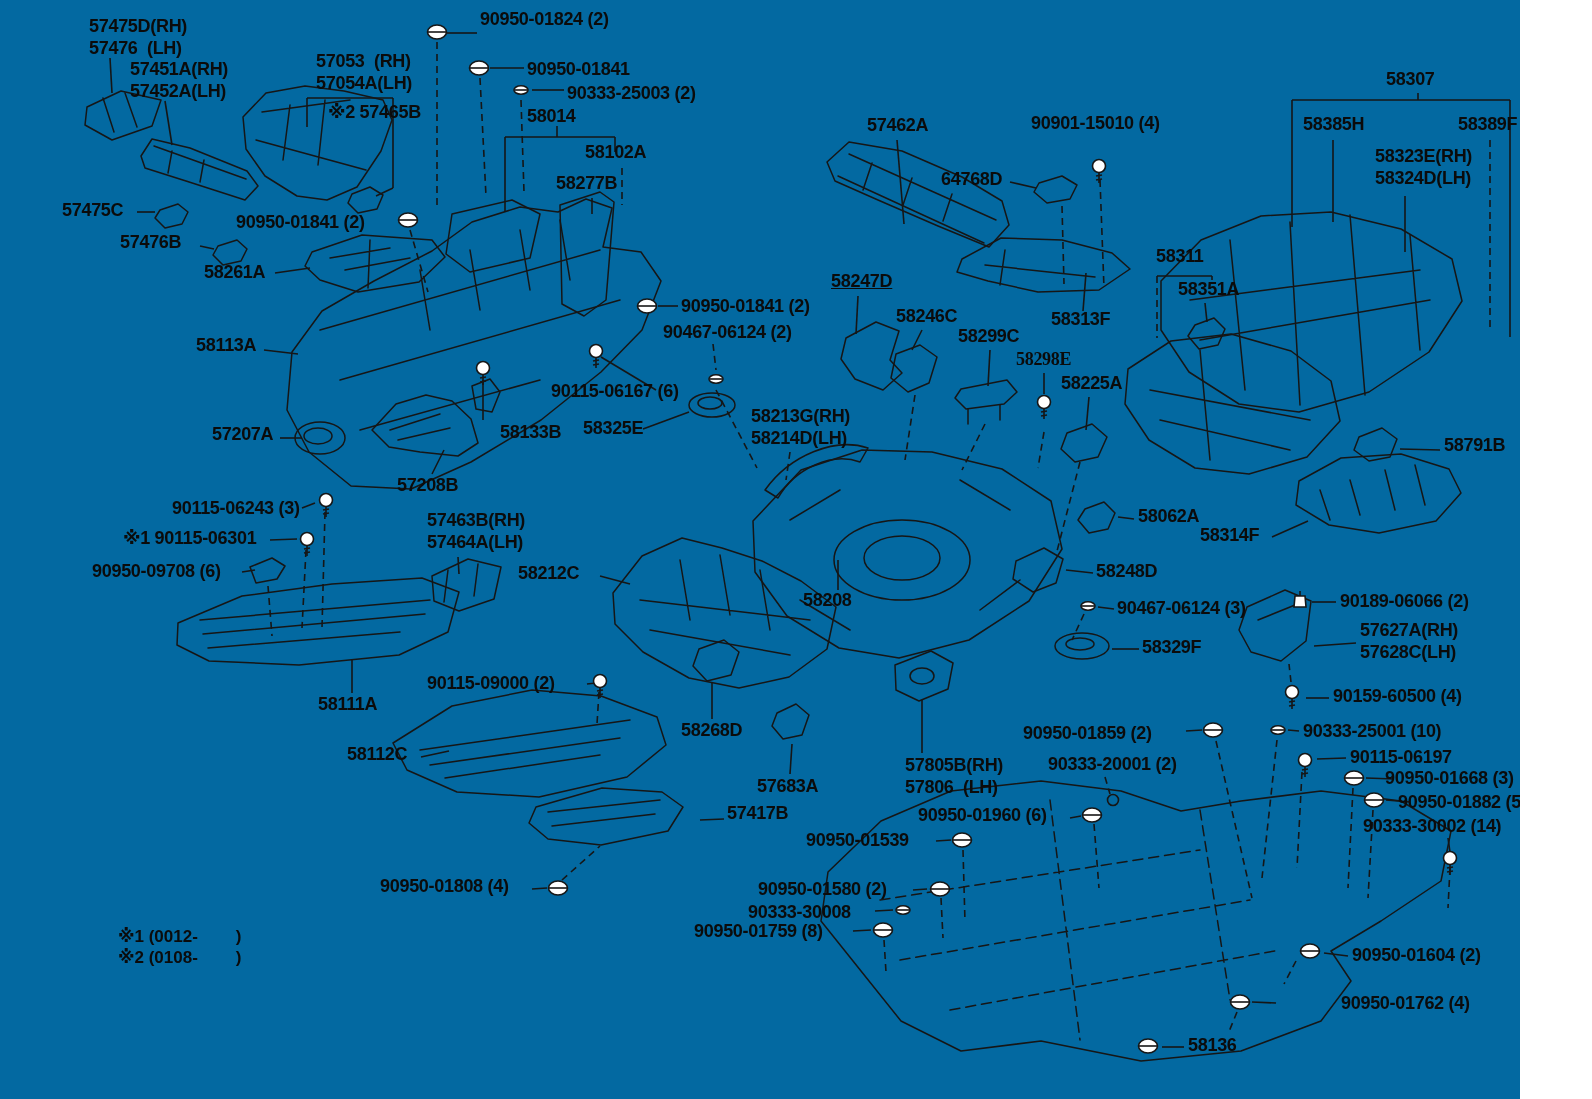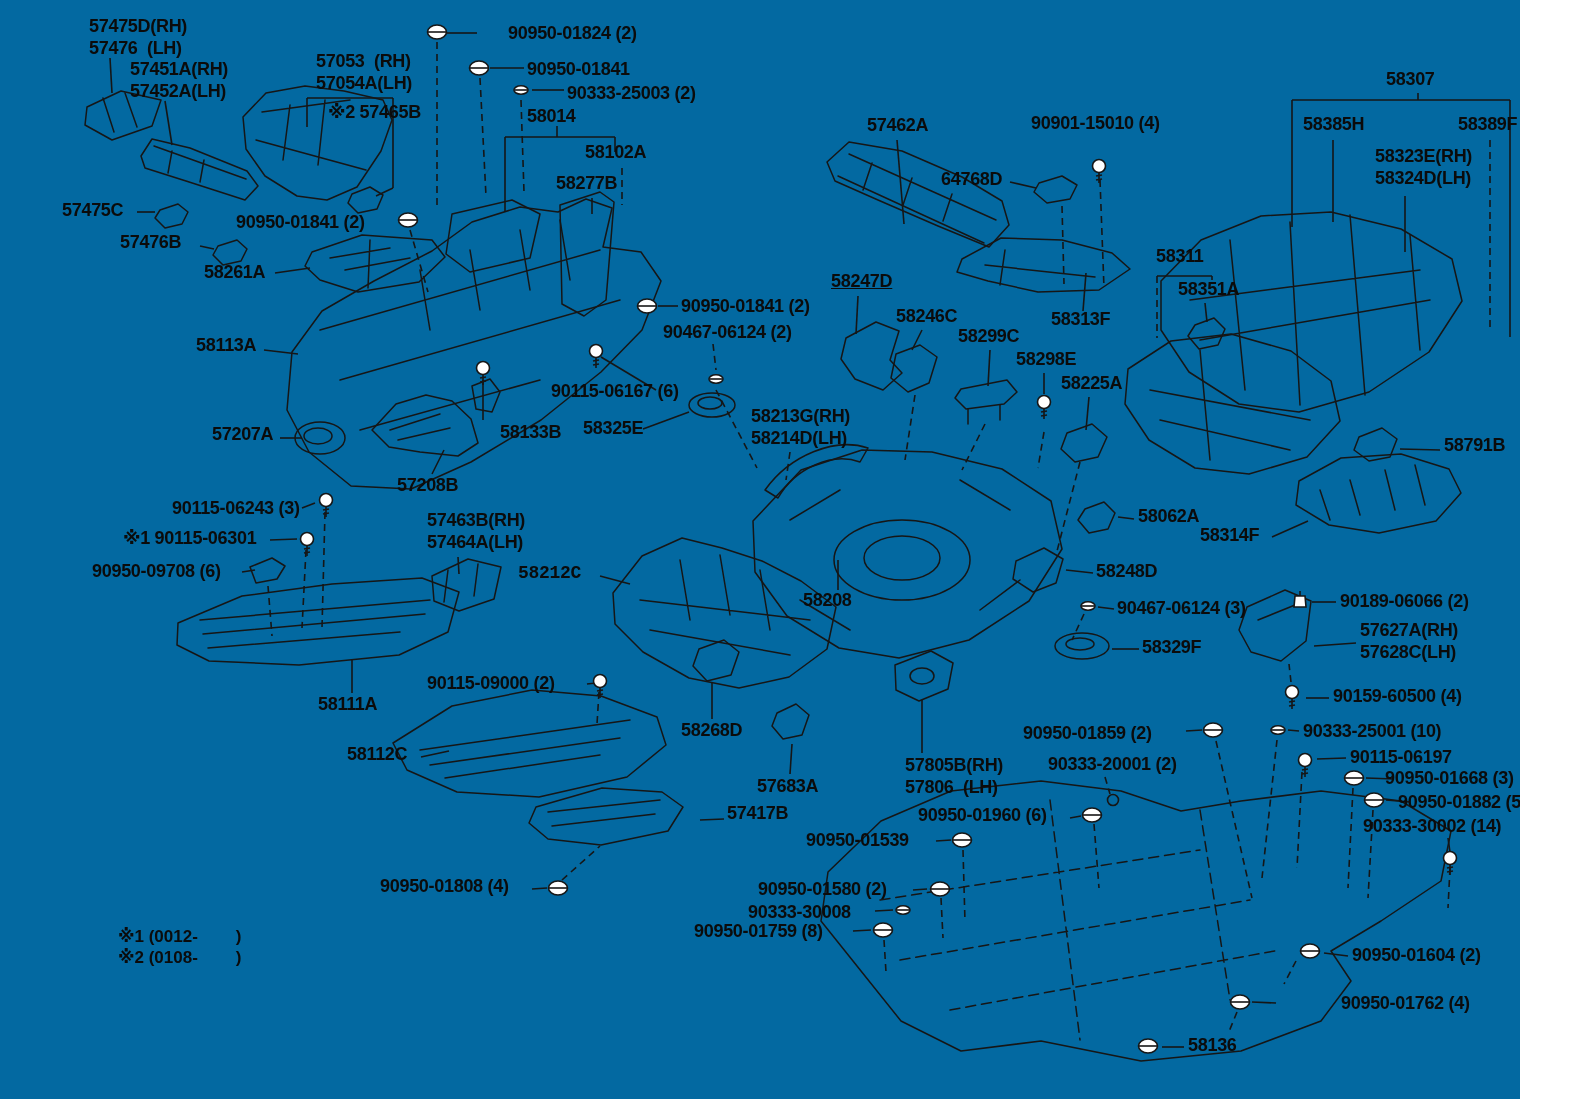--- a/index.html
+++ b/index.html
@@ -373,21 +373,21 @@
   </svg>
 
   <div id="labels-layer">
       <div class="plabel" style="left: 89px; top: 17px;">57475D(RH)</div>
       <div class="plabel" style="left: 89px; top: 39px;">57476  (LH)</div>
       <div class="plabel" style="left: 130px; top: 60px;">57451A(RH)</div>
       <div class="plabel" style="left: 130px; top: 82px;">57452A(LH)</div>
       <div class="plabel" style="left: 316px; top: 52px;">57053  (RH)</div>
       <div class="plabel" style="left: 316px; top: 74px;">57054A(LH)</div>
       <div class="plabel" style="left: 328px; top: 103px;">※2 57465B</div>
-      <div class="plabel" style="left: 480px; top: 24px; margin-left: 28px;">90950-01824 (2)</div>
+      <div class="plabel" style="left: 480px; top: 10px;">90950-01824 (2)</div>
       <div class="plabel" style="left: 527px; top: 60px;">90950-01841</div>
       <div class="plabel" style="left: 567px; top: 84px;">90333-25003 (2)</div>
       <div class="plabel" style="left: 527px; top: 107px;">58014</div>
       <div class="plabel" style="left: 585px; top: 143px;">58102A</div>
       <div class="plabel" style="left: 556px; top: 174px;">58277B</div>
       <div class="plabel" style="left: 62px; top: 201px;">57475C</div>
       <div class="plabel" style="left: 236px; top: 213px;">90950-01841 (2)</div>
       <div class="plabel" style="left: 120px; top: 233px;">57476B</div>
       <div class="plabel" style="left: 204px; top: 263px;">58261A</div>
       <div class="plabel" style="left: 196px; top: 336px;">58113A</div>
@@ -399,41 +399,41 @@
       <div class="plabel" style="left: 551px; top: 382px;">90115-06167 (6)</div>
       <div class="plabel" style="left: 583px; top: 419px;">58325E</div>
       <div class="plabel" style="left: 751px; top: 407px;">58213G(RH)</div>
       <div class="plabel" style="left: 751px; top: 429px;">58214D(LH)</div>
       <div class="plabel" style="left: 867px; top: 116px;">57462A</div>
       <div class="plabel" style="left: 1031px; top: 114px;">90901-15010 (4)</div>
       <div class="plabel" style="left: 941px; top: 170px;">64768D</div>
       <div class="plabel" style="left: 831px; top: 272px; text-decoration: underline;">58247D</div>
       <div class="plabel" style="left: 896px; top: 307px;">58246C</div>
       <div class="plabel" style="left: 958px; top: 327px;">58299C</div>
-      <div class="plabel" style="left: 1016px; top: 350px;">58298E</div>
+      <div class="plabel" style="left: 1016px; top: 350px; font-family: Liberation Serif, serif;">58298E</div>
       <div class="plabel" style="left: 1061px; top: 374px;">58225A</div>
       <div class="plabel" style="left: 1051px; top: 310px;">58313F</div>
       <div class="plabel" style="left: 1156px; top: 247px;">58311</div>
       <div class="plabel" style="left: 1178px; top: 280px;">58351A</div>
       <div class="plabel" style="left: 1386px; top: 70px;">58307</div>
       <div class="plabel" style="left: 1303px; top: 115px;">58385H</div>
       <div class="plabel" style="left: 1458px; top: 115px;">58389F</div>
       <div class="plabel" style="left: 1375px; top: 147px;">58323E(RH)</div>
       <div class="plabel" style="left: 1375px; top: 169px;">58324D(LH)</div>
       <div class="plabel" style="left: 1444px; top: 436px;">58791B</div>
       <div class="plabel" style="left: 1138px; top: 507px;">58062A</div>
       <div class="plabel" style="left: 1200px; top: 526px;">58314F</div>
       <div class="plabel" style="left: 1096px; top: 562px;">58248D</div>
       <div class="plabel" style="left: 1117px; top: 599px;">90467-06124 (3)</div>
       <div class="plabel" style="left: 1142px; top: 638px;">58329F</div>
       <div class="plabel" style="left: 1340px; top: 592px;">90189-06066 (2)</div>
       <div class="plabel" style="left: 1360px; top: 621px;">57627A(RH)</div>
       <div class="plabel" style="left: 1360px; top: 643px;">57628C(LH)</div>
       <div class="plabel" style="left: 1333px; top: 687px;">90159-60500 (4)</div>
-      <div class="plabel" style="left: 518px; top: 564px; font-family: Liberation Mono, monospace;">58212C</div>
+      <div class="plabel" style="left: 518px; top: 564px;">58212C</div>
       <div class="plabel" style="left: 803px; top: 591px;">58208</div>
       <div class="plabel" style="left: 172px; top: 499px;">90115-06243 (3)</div>
       <div class="plabel" style="left: 123px; top: 529px;">※1 90115-06301</div>
       <div class="plabel" style="left: 92px; top: 562px;">90950-09708 (6)</div>
       <div class="plabel" style="left: 427px; top: 511px;">57463B(RH)</div>
       <div class="plabel" style="left: 427px; top: 533px;">57464A(LH)</div>
       <div class="plabel" style="left: 318px; top: 695px;">58111A</div>
       <div class="plabel" style="left: 427px; top: 674px;">90115-09000 (2)</div>
       <div class="plabel" style="left: 347px; top: 745px;">58112C</div>
       <div class="plabel" style="left: 681px; top: 721px;">58268D</div>

